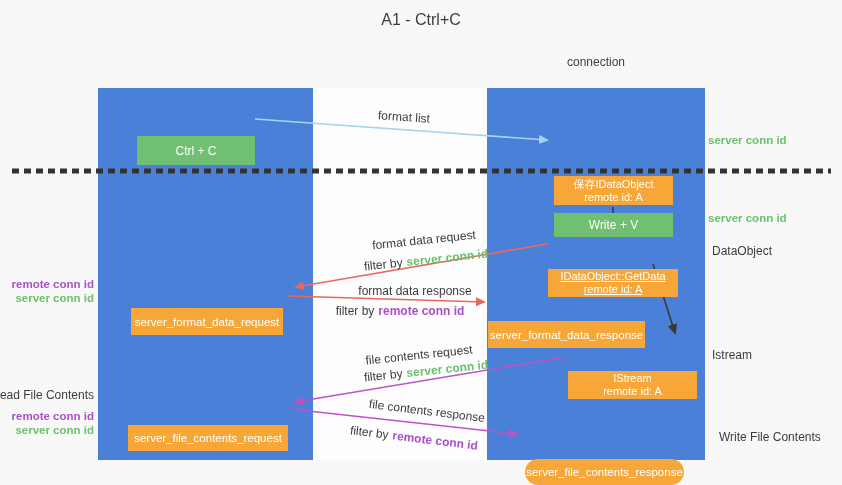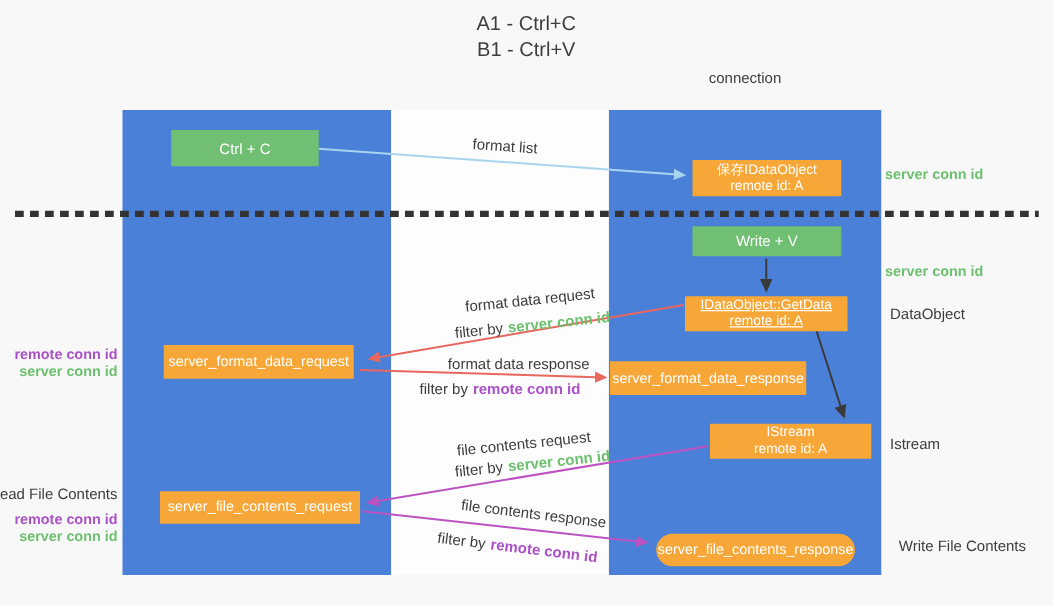--- a/index.html
+++ b/index.html
@@ -32,28 +32,28 @@
   .arrow-red{stroke:var(--arrow-red);}
   .arrow-purple{stroke:var(--arrow-purple);}
   .arrow-black{stroke:var(--arrow-black);}
   .dotted{stroke:#333; stroke-width:5px; stroke-dasharray:7 5;}
   .mk-lightblue{fill:var(--arrow-lightblue);}
   .mk-red{fill:var(--arrow-red);}
   .mk-purple{fill:var(--arrow-purple);}
   .mk-black{fill:var(--arrow-black);}
 
   .node{position:absolute; display:flex; align-items:center; justify-content:center;
-        color:#fff; text-align:right; z-index:3; white-space:nowrap;}
+        color:#fff; text-align:right; z-index:3; white-space:nowrap;margin-top:32px;}
   .node.green{background:var(--node-green); font-size:12px;}
   .node.orange{background:var(--node-orange);}
   .node.two-line{flex-direction:column; font-size:11px; line-height:13px;}
   .node.one-line{font-size:11.5px;}
 
   .n-ctrl-c{left:137px; top:104px; width:118px; height:29px;}
-  .n-save{left:554px; top:128px; width:119px; height:29px;}
+  .n-save{left:554px; top:144px; width:119px; height:29px;}
   .n-ctrl-v{left:554px; top:181px; width:119px; height:24px;}
   .n-getdata{left:548px; top:237px; width:130px; height:28px;text-decoration:underline;}
   .n-fdr{left:131px; top:276px; width:152px; height:27px;}
   .n-fds{left:488px; top:289px; width:157px; height:27px;}
   .n-istream{left:568px; top:339px; width:129px; height:28px;}
   .n-fcr{left:128px; top:393px; width:160px; height:26px;}
   .n-fcs{left:525px; top:427px; width:159px; height:26px;border-radius:13px;}
 
   .side-label{position:absolute; font-size:12px; color:var(--ink);
               white-space:nowrap; z-index:4; line-height:13px;}
@@ -86,21 +86,20 @@
   .m-fcs-title{left:427px; top:411px; transform:translate(-50%,-50%) rotate(7deg);}
   .m-fcs-filter{left:414px; top:438px; transform:translate(-50%,-50%) rotate(7deg);}
 </style>
 </head>
 <body>
 
 <div class="canvas">
 
   <div class="title">
     <div>A1 - Ctrl+C</div>
-    <div>B1 - Ctrl+V</div>
   </div>
 
   <div class="col-header right">
     <div>connection</div>
   </div>
 
   <div class="col left"></div>
   <div class="col right"></div>
   <div class="mid-panel"></div>
 

